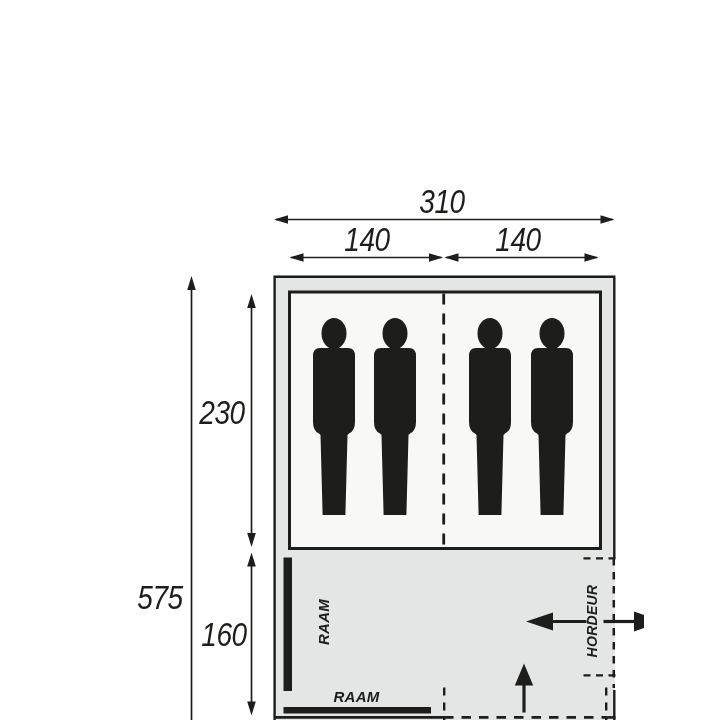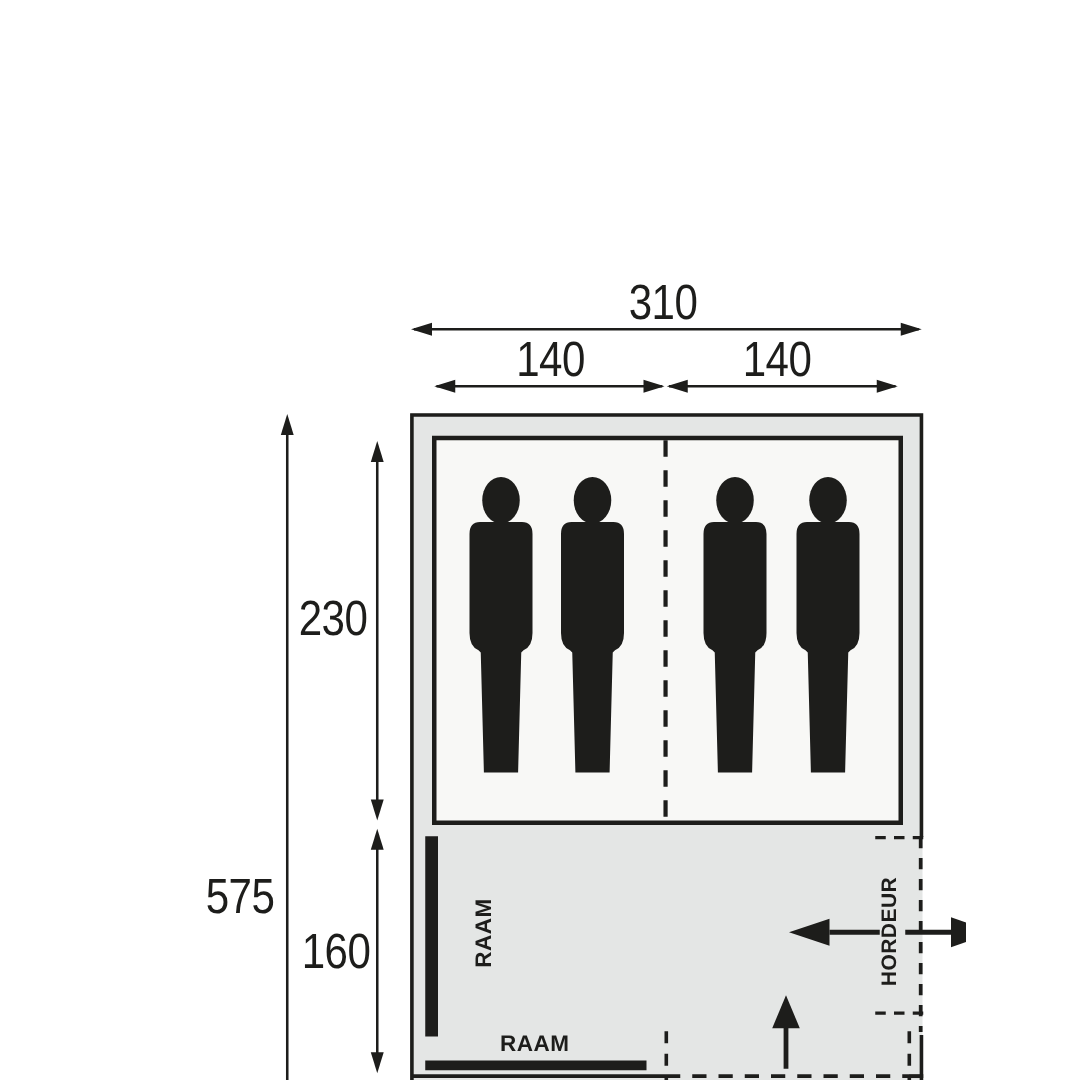--- a/index.html
+++ b/index.html
@@ -7,20 +7,21 @@
     padding: 0;
     background: #ffffff;
   }
   #stage {
     position: relative;
     width: 644px;
     height: 720px;
     overflow: hidden;
     background: var(--background, #ffffff);
     font-family: "Liberation Sans", sans-serif;
+    font-style: italic;
   }
   #plan-svg {
     position: absolute;
     left: 0;
     top: 0;
   }
   .stroke-line { stroke: var(--line, #1d1d1b); }
   .fill-line   { fill:   var(--line, #1d1d1b); }
   .tent-fill   { fill:   var(--tent-fill, #e4e6e5); }
   .cabin-fill  { fill:   var(--cabin-fill, #f8f8f6); }

